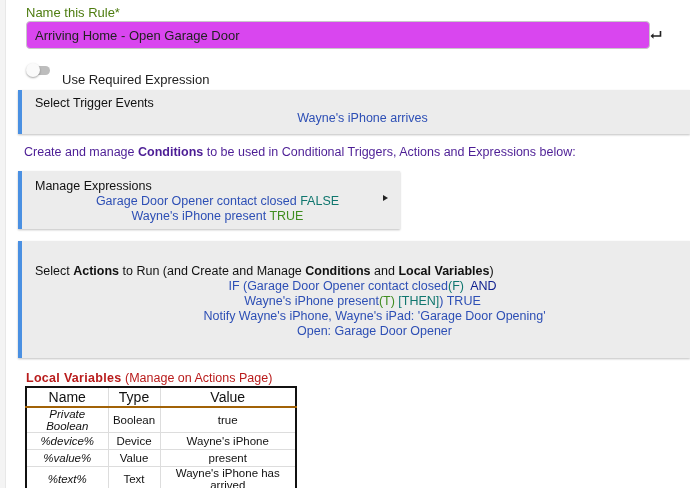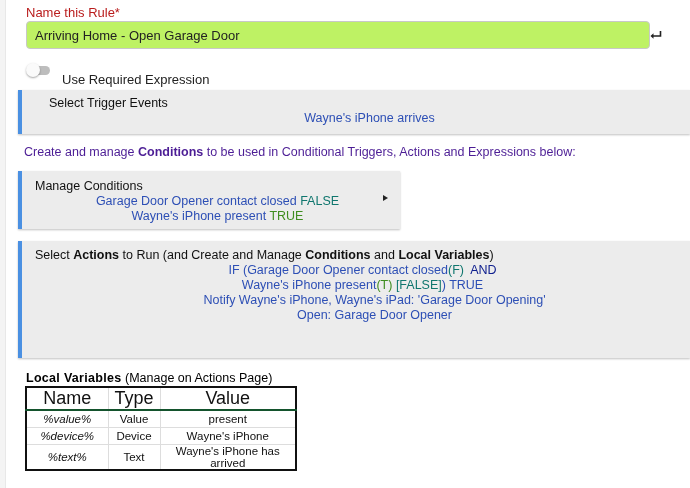--- a/index.html
+++ b/index.html
@@ -9,29 +9,29 @@
     font-family: "Liberation Sans", sans-serif;
     color: #222;
     position: relative;
   }
   .left-rule {
     position: absolute; left: 0; top: 0; bottom: 0; width: 5px;
     background: #f4f4f4; border-right: 1px solid #e8e8e8;
   }
   .name-label {
     position: absolute; left: 26px; top: 5px;
-    font-size: 13px; color: #b91c1c;
+    font-size: 13px; color: #4d7c0f;
   }
   .name-input {
     position: absolute; left: 26px; top: 21px;
     width: 606px; height: 26px;
     border: 1px solid #c8c8c8; border-radius: 4px;
     padding: 0 8px; font-size: 13px; color: #222;
     font-family: "Liberation Sans", sans-serif;
-    background: #bef264; outline: none;
+    background: #d946ef; outline: none;
   }
   .enter-icon {
     position: absolute; left: 650px; top: 30px;
     width: 12px; height: 10px;
   }
   .toggle {
     position: absolute; left: 26px; top: 64px;
     width: 24px; height: 12px;
   }
   .toggle .track {
@@ -54,46 +54,46 @@
     font-size: 12.5px;
     line-height: 15px;
     box-sizing: border-box;
   }
   .panel .title { color: #111; }
   .panel .link { color: #2d4fb5; text-align: center; }
   .orange { color: #0f766e; }
   .green { color: #3f8d1f; }
   .navy { color: #10208f; }
   .panel b { font-weight: bold; color: #111; }
-  .trigger-panel { left: 18px; top: 90px; width: 672px; height: 44px; padding: 6px 0 0 27px; }
+  .trigger-panel { left: 18px; top: 90px; width: 672px; height: 44px; padding: 6px 0 0 13px; }
   .hint {
     position: absolute; left: 24px; top: 145px; font-size: 12.5px; color: #4c1d95;
   }
   .hint b { font-weight: bold; }
   .cond-panel { left: 18px; top: 171px; width: 382px; height: 58px; padding: 8px 0 0 13px; }
   .cond-arrow {
     position: absolute; right: 12px; top: 24px; width: 0; height: 0;
     border-left: 5px solid #222; border-top: 3.5px solid transparent; border-bottom: 3.5px solid transparent;
   }
-  .actions-panel { left: 18px; top: 241px; width: 672px; height: 117px; padding: 7px 0 0 13px; }
+  .actions-panel { left: 18px; top: 241px; width: 672px; height: 117px; padding: 23px 0 0 13px; }
   .indent { padding-left: 24px; }
   .lv-title {
-    position: absolute; left: 26px; top: 371px; font-size: 12.5px; color: #000000;
+    position: absolute; left: 26px; top: 371px; font-size: 12.5px; color: #b91c1c;
   }
   .lv-title b { font-weight: bold; letter-spacing: 0.3px; }
   table.lv {
     position: absolute; left: 25px; top: 386px;
     border-collapse: collapse;
     border: 2px solid #111;
     font-size: 11.5px;
     color: #111;
   }
   table.lv th {
-    font-weight: normal; font-size: 18px;
-    border-bottom: 2px solid #14532d;
+    font-weight: normal; font-size: 14px;
+    border-bottom: 2px solid #a16207;
     border-right: 1px solid #ddd;
     height: 18px; padding: 0 4px; text-align: center;
   }
   table.lv td {
     border-bottom: 1px solid #ddd;
     border-right: 1px solid #ddd;
     height: 16px; padding: 0 4px; text-align: center;
   }
   table.lv tr:last-child td { border-bottom: none; }
   table.lv th:last-child, table.lv td:last-child { border-right: none; }
@@ -121,39 +121,39 @@
 <div class="panel trigger-panel">
   <div class="title">Select Trigger Events</div>
   <div class="link">Wayne's iPhone arrives</div>
 </div>
 
 <div class="hint">
   <span>Create and manage </span><b>Conditions</b><span> to be used in Conditional Triggers, Actions and Expressions below:</span>
 </div>
 
 <div class="panel cond-panel">
-  <div class="title">Manage Conditions</div>
+  <div class="title">Manage Expressions</div>
   <div class="link">
     <span>Garage Door Opener contact closed </span><span class="orange">FALSE</span>
   </div>
   <div class="link">
     <span>Wayne's iPhone present </span><span class="green">TRUE</span>
   </div>
   <div class="cond-arrow"></div>
 </div>
 
 <div class="panel actions-panel">
   <div class="title">
     <span>Select </span><b>Actions</b><span> to Run (and Create and Manage </span><b>Conditions</b><span> and </span><b>Local Variables</b><span>)</span>
   </div>
   <div class="link">
     <span>IF (Garage Door Opener contact closed</span><span class="orange">(F)</span><span class="navy" style="white-space:pre">  AND</span>
   </div>
   <div class="link">
-    <span>Wayne's iPhone present</span><span class="green">(T)</span><span class="orange" style="white-space:pre"> [FALSE]</span><span>) TRUE</span>
+    <span>Wayne's iPhone present</span><span class="green">(T)</span><span class="orange" style="white-space:pre"> [THEN]</span><span>) TRUE</span>
   </div>
   <div class="link indent">Notify Wayne's iPhone, Wayne's iPad: 'Garage Door Opening'</div>
   <div class="link indent">Open: Garage Door Opener</div>
 </div>
 
 <div class="lv-title">
   <b>Local Variables</b><span> (Manage on Actions Page)</span>
 </div>
 
 <table class="lv">
@@ -164,28 +164,33 @@
     </colgroup>
   <thead>
     <tr>
       <th>Name</th>
       <th>Type</th>
       <th>Value</th>
     </tr>
   </thead>
   <tbody>
     <tr>
-      <td class="var-name">%value%</td>
-      <td>Value</td>
-      <td>present</td>
+      <td class="var-name">Private Boolean</td>
+      <td>Boolean</td>
+      <td>true</td>
     </tr>
     <tr>
       <td class="var-name">%device%</td>
       <td>Device</td>
       <td>Wayne's iPhone</td>
+    </tr>
+    <tr>
+      <td class="var-name">%value%</td>
+      <td>Value</td>
+      <td>present</td>
     </tr>
     <tr>
       <td class="var-name">%text%</td>
       <td>Text</td>
       <td>Wayne's iPhone has arrived</td>
     </tr>
   </tbody>
 </table>
 
 </body></html>

